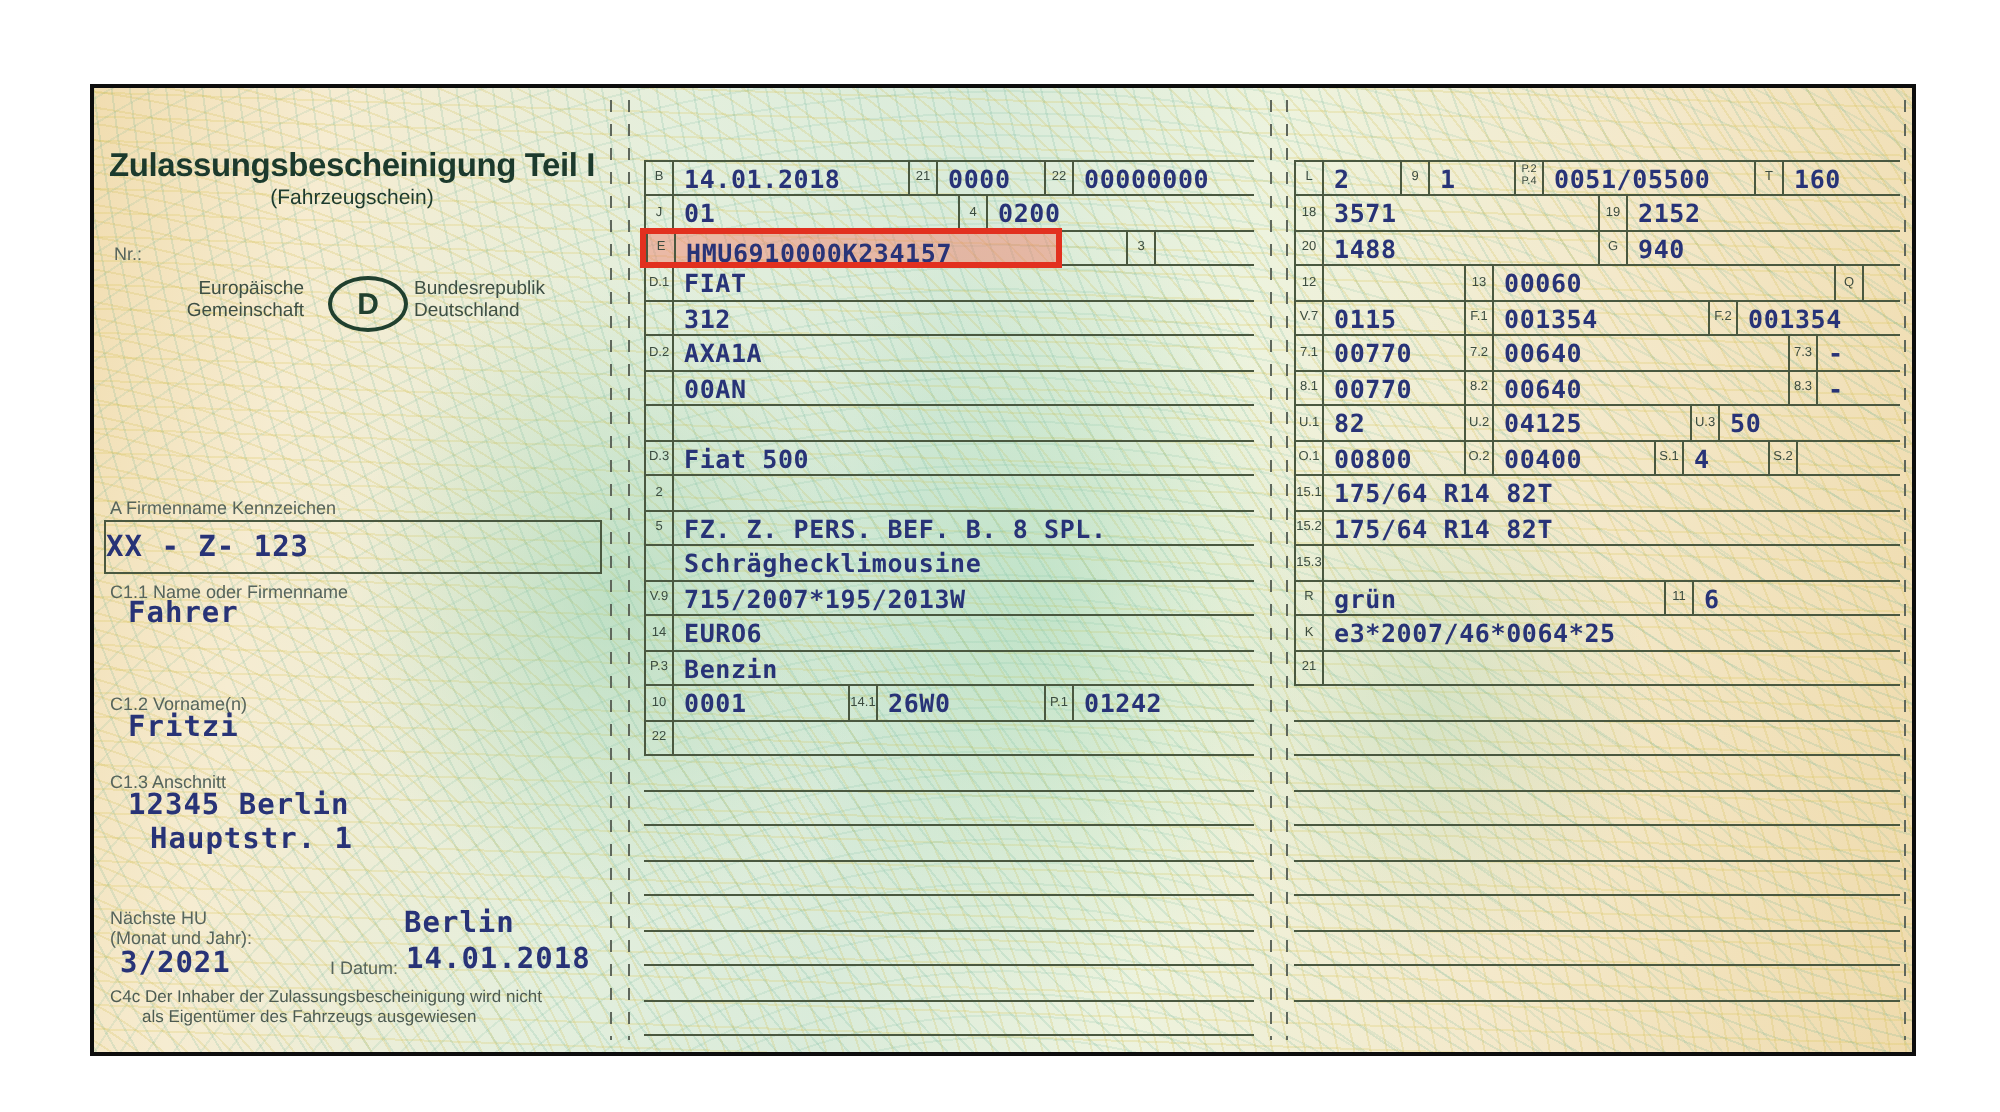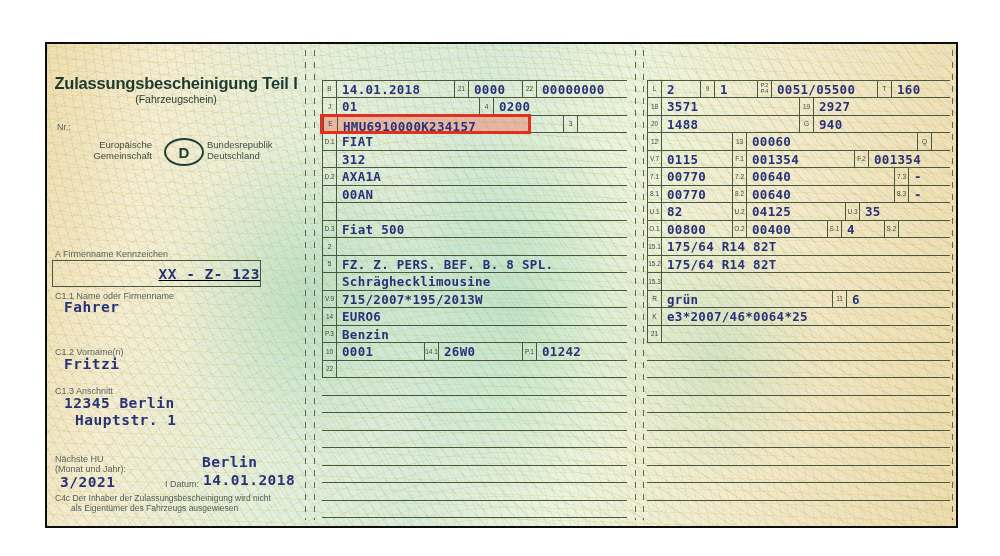--- a/index.html
+++ b/index.html
@@ -29,22 +29,22 @@
     font-size:10.5px; color:var(--title); }
   .slab { position:absolute; font-size:9px; color:var(--gray); white-space:nowrap; }
   .sval { position:absolute; font-family:"DejaVu Sans Mono", monospace; font-weight:bold;
     font-size:14.5px; color:var(--ink); letter-spacing:.5px; white-space:nowrap; }
   .eu1 { position:absolute; left:30px; top:95px; width:75px; text-align:right;
     font-size:9.5px; color:#3e4f44; line-height:11px; }
   .eu2 { position:absolute; left:160px; top:95px; font-size:9.5px; color:#3e4f44; line-height:11px; }
   .oval { position:absolute; left:117px; top:94px; width:40px; height:28px; border:2px solid #20402f;
     border-radius:50%; display:flex; align-items:center; justify-content:center;
     font-weight:bold; font-size:15px; color:#20402f; box-sizing:border-box; }
-  .plate { position:absolute; left:5px; top:216px; width:209px; height:27px; box-sizing:border-box;
-    border:1px solid var(--line); display:flex; align-items:center; justify-content:flex-end;text-decoration:underline; }
+  .plate { position:absolute; left:5px; top:216px; width:249px; height:27px; box-sizing:border-box;
+    border:1px solid var(--line); display:flex; align-items:center; justify-content:flex-start; }
   .plate .sval { position:static; }
   .c4c { position:absolute; font-size:8.5px; color:#4d5b52; white-space:nowrap; }
   
   .tbl { position:absolute; top:35.5px; border-top:1px solid var(--line); }
   #tbl-mid { left:275px; width:305px; }
   #tbl-right { left:600px; width:303px; }
   .row { display:flex; height:17.5px; border-bottom:1px solid var(--line);
     box-sizing:border-box; align-items:stretch; position:relative; }
   .lab { flex:0 0 15px; width:15px; box-sizing:border-box; border-left:1px solid var(--line);
     border-right:1px solid var(--line); font-size:6.5px; color:var(--lab);
@@ -217,21 +217,21 @@
           <div>P.4</div>
         </span>
         <span class="val" style="width: 105px; flex: 0 0 auto;">0051/05500</span>
         <span class="lab">T</span>
         <span class="val" style="flex: 1 1 0px;">160</span>
       </div>
       <div class="row">
         <span class="lab">18</span>
         <span class="val" style="width: 137px; flex: 0 0 auto;">3571</span>
         <span class="lab">19</span>
-        <span class="val" style="flex: 1 1 0px;">2927</span>
+        <span class="val" style="flex: 1 1 0px;">2152</span>
       </div>
       <div class="row">
         <span class="lab">20</span>
         <span class="val" style="width: 137px; flex: 0 0 auto;">1488</span>
         <span class="lab">G</span>
         <span class="val" style="flex: 1 1 0px;">940</span>
       </div>
       <div class="row">
         <span class="lab">12</span>
         <span class="val" style="width: 70px; flex: 0 0 auto;"></span>
@@ -263,21 +263,21 @@
         <span class="val" style="width: 147px; flex: 0 0 auto;">00640</span>
         <span class="lab">8.3</span>
         <span class="val" style="flex: 1 1 0px;">-</span>
       </div>
       <div class="row">
         <span class="lab">U.1</span>
         <span class="val" style="width: 70px; flex: 0 0 auto;">82</span>
         <span class="lab">U.2</span>
         <span class="val" style="width: 98px; flex: 0 0 auto;">04125</span>
         <span class="lab">U.3</span>
-        <span class="val" style="flex: 1 1 0px;">35</span>
+        <span class="val" style="flex: 1 1 0px;">50</span>
       </div>
       <div class="row">
         <span class="lab">O.1</span>
         <span class="val" style="width: 70px; flex: 0 0 auto;">00800</span>
         <span class="lab">O.2</span>
         <span class="val" style="width: 80px; flex: 0 0 auto;">00400</span>
         <span class="lab">S.1</span>
         <span class="val" style="width: 42px; flex: 0 0 auto;">4</span>
         <span class="lab">S.2</span>
         <span class="val" style="flex: 1 1 0px;"></span>

